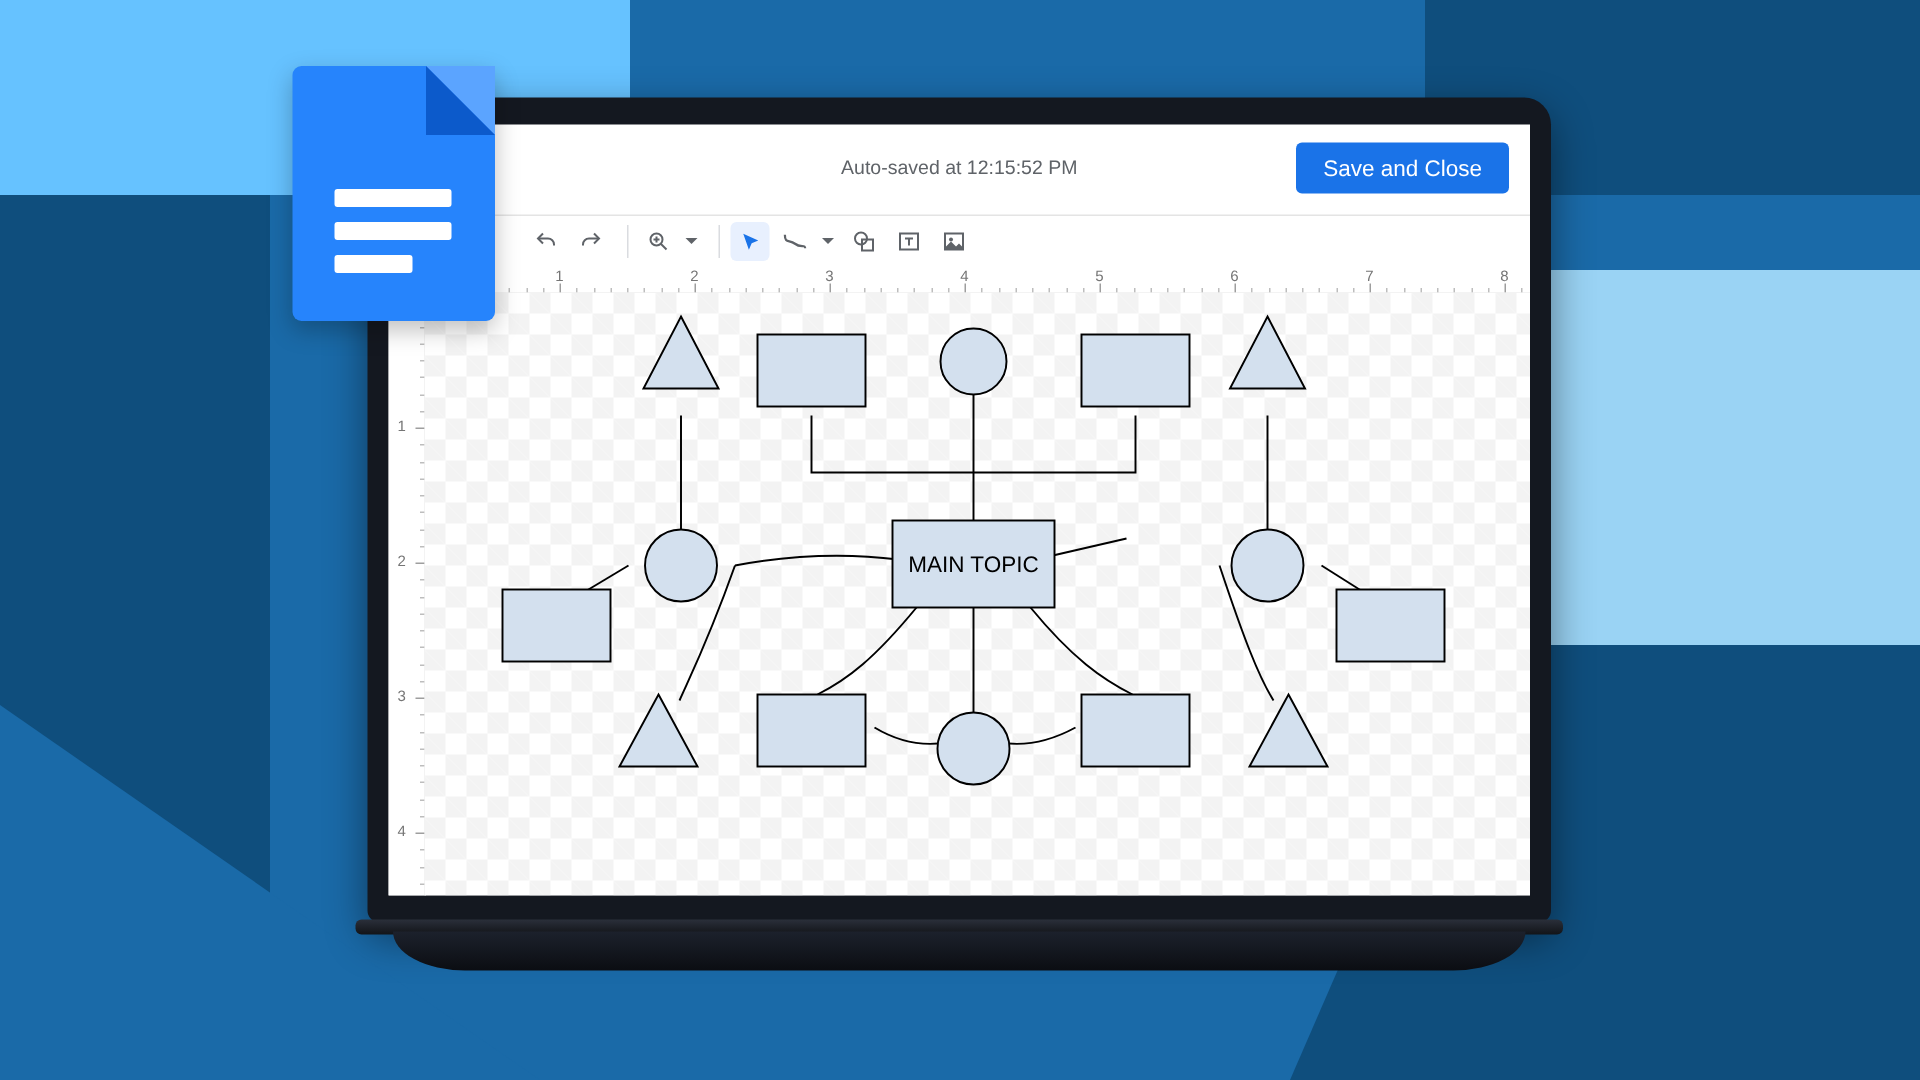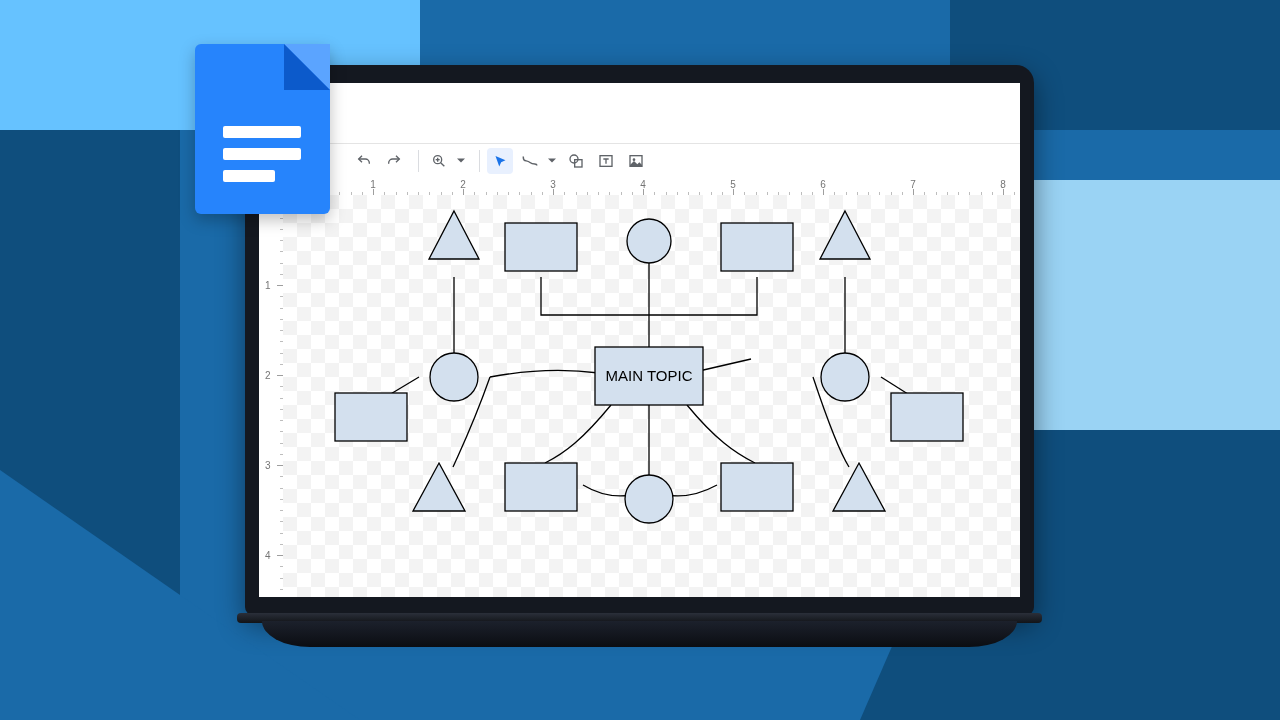--- a/index.html
+++ b/index.html
@@ -82,20 +82,25 @@
     <div class="p7"></div>
 </div>
 
 <div class="laptop">
   <div class="bezel"></div>
   <div class="hinge"></div>
   <div class="base"></div>
 
   <div class="screen">
 
+    <div class="titlebar">
+      <span class="doc-title">ving</span>
+      <span class="autosave">Auto-saved at 12:15:52 PM</span>
+      <button class="save-btn">Save and Close</button>
+    </div>
 
     <div class="toolbar">
       <div class="tbtn">
         <svg width="16" height="16" viewBox="0 0 24 24" fill="none" stroke="currentColor" stroke-width="2">
             <path d="M9 14l-5-5 5-5"></path>
             <path d="M4 9h10a6 6 0 016 6v1"></path>
           </svg>
       </div>
       <div class="tbtn">
         <svg width="16" height="16" viewBox="0 0 24 24" fill="none" stroke="currentColor" stroke-width="2">

